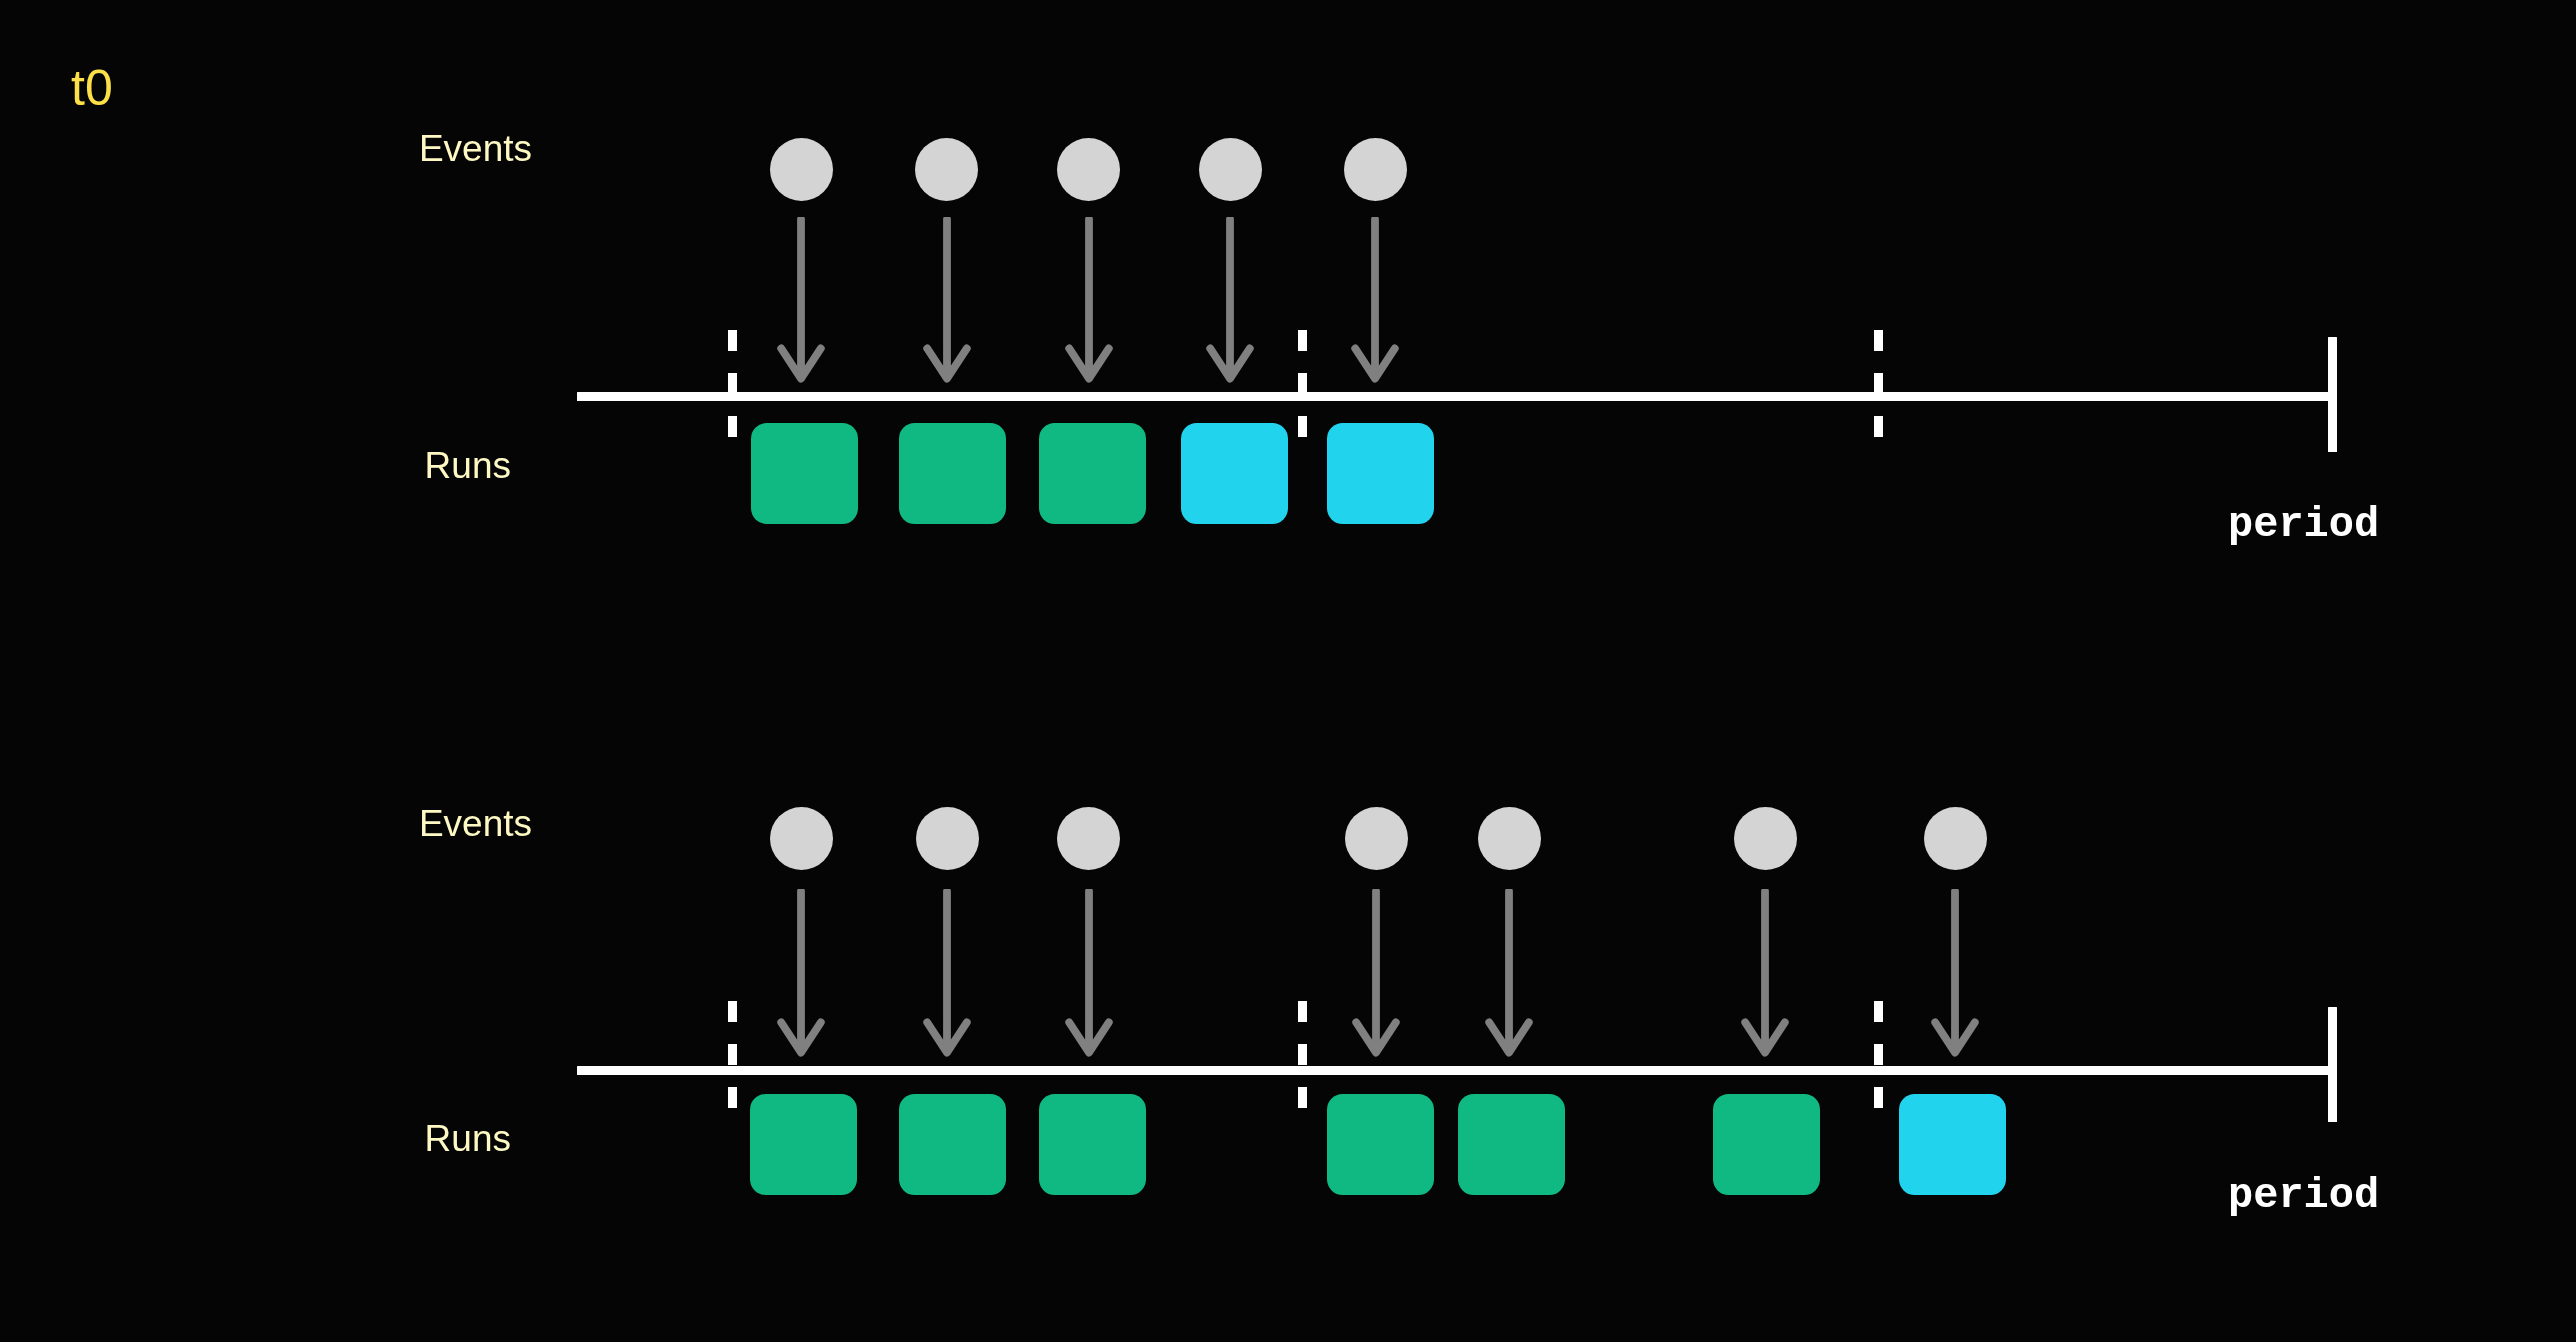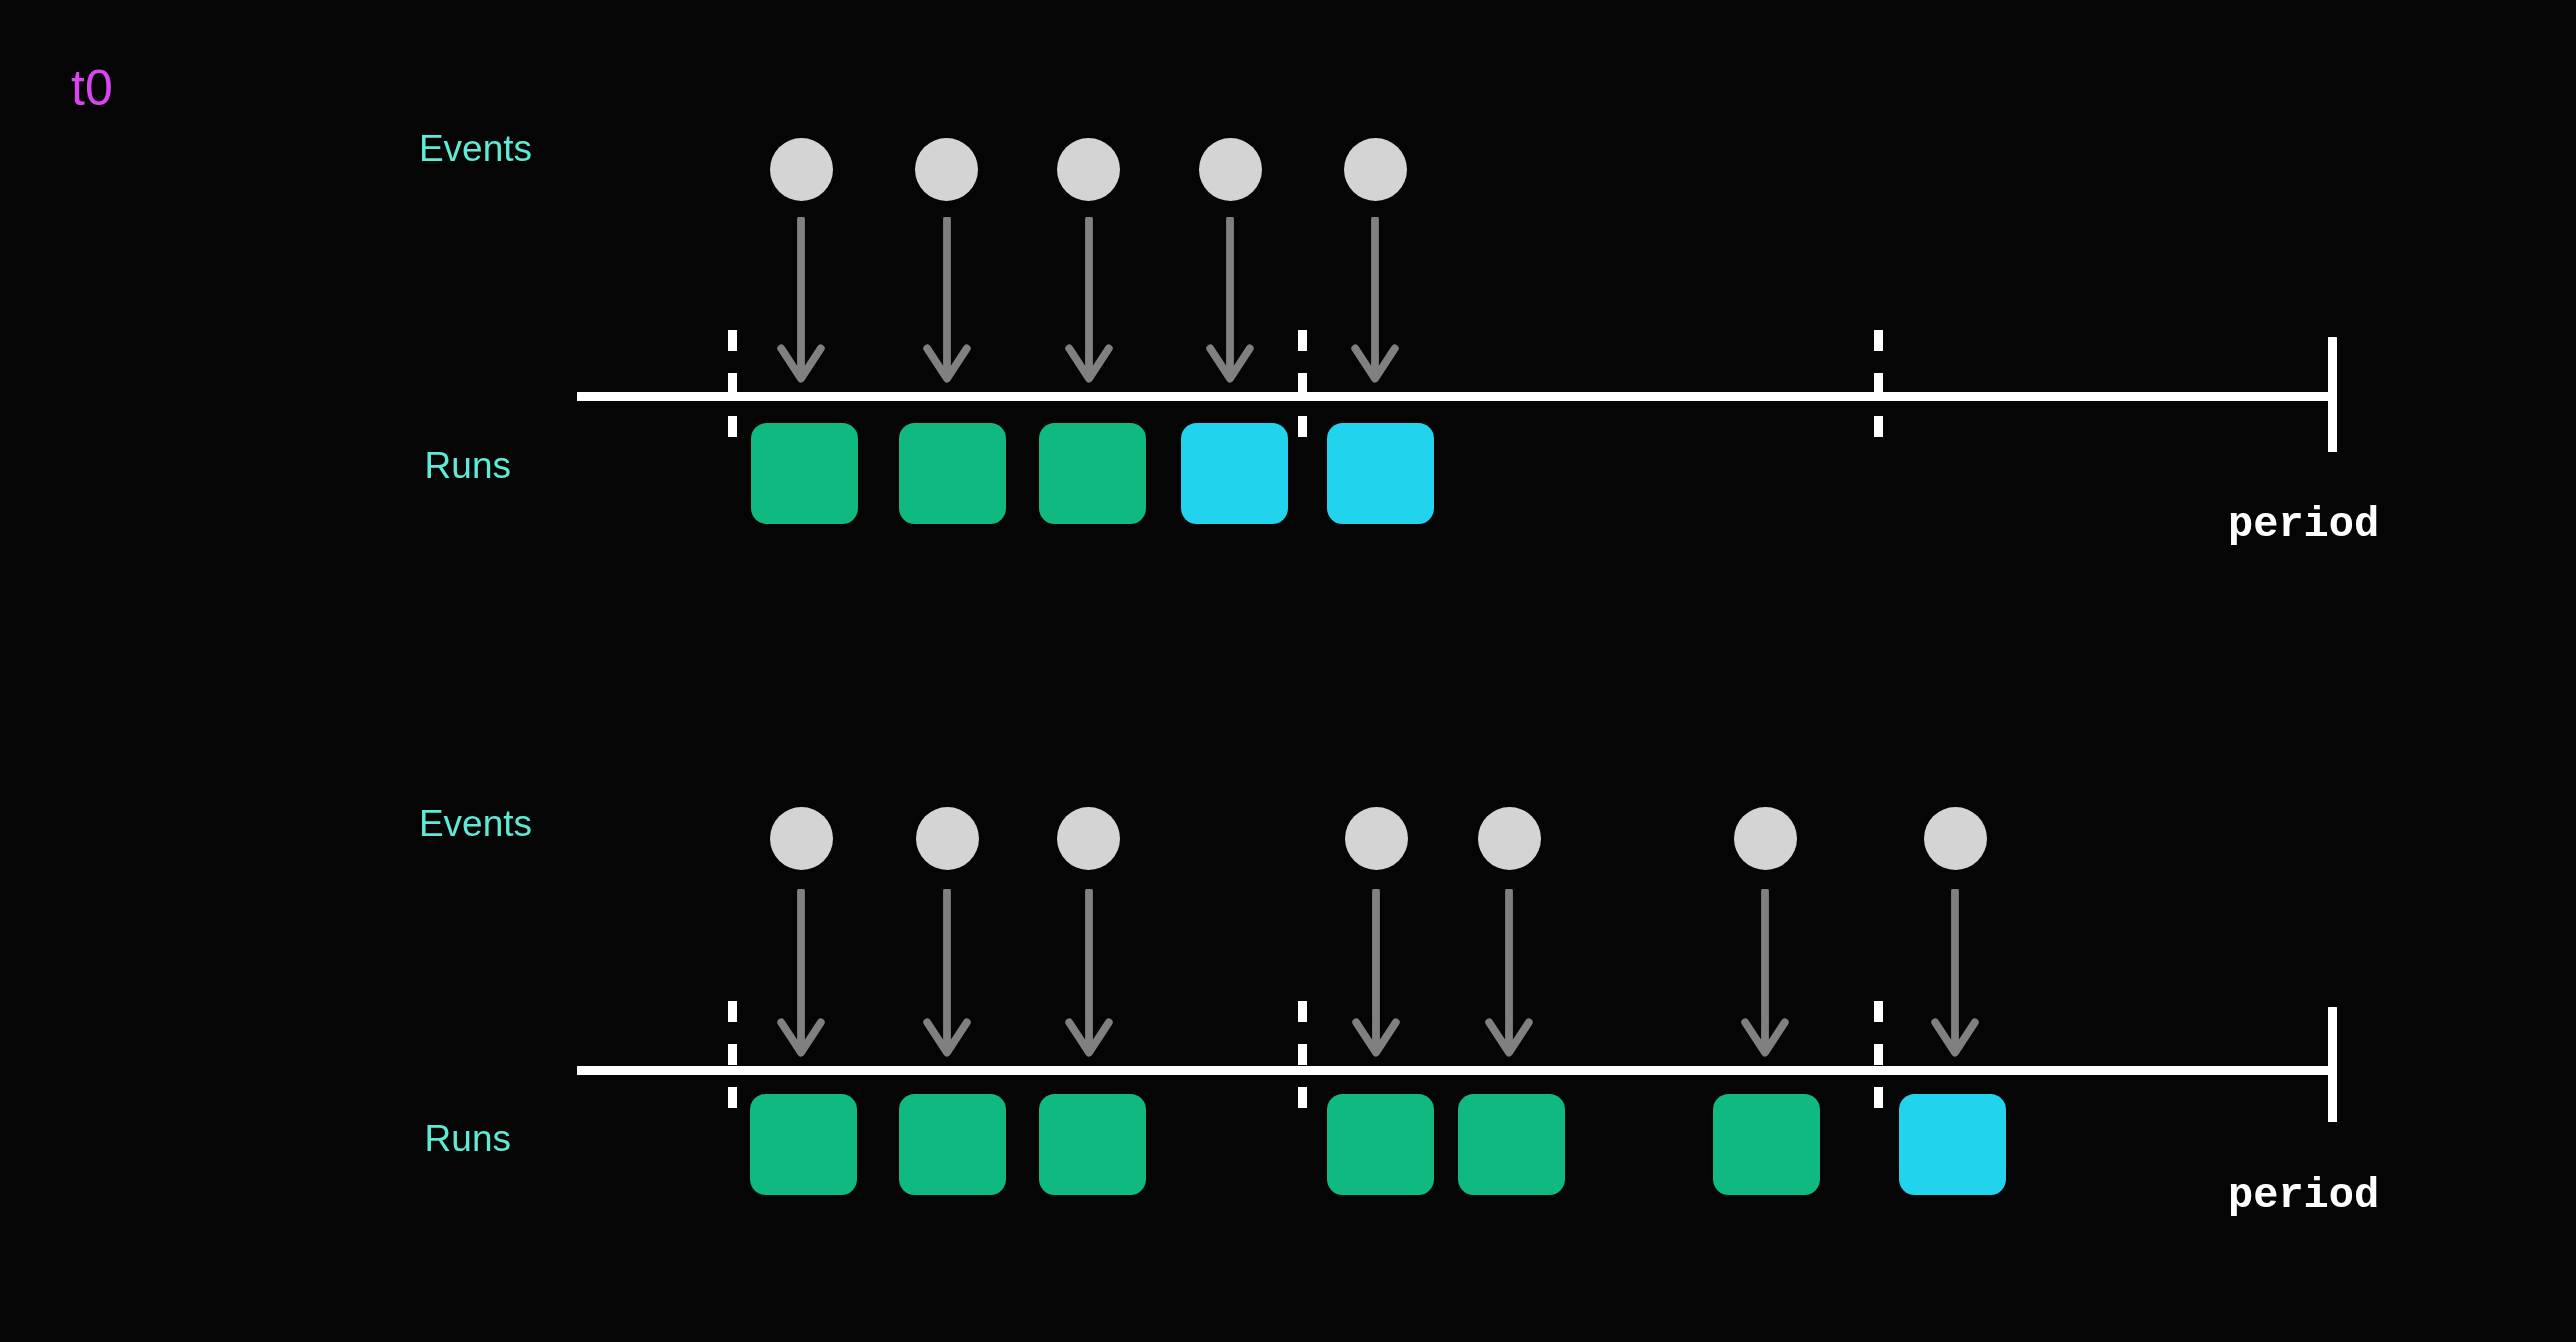--- a/index.html
+++ b/index.html
@@ -1,25 +1,25 @@
 <!DOCTYPE html>
 <html style="font-size:9.7px"><head>
 <meta charset="utf-8">
 <style>
   html,body{margin:0;padding:0;background:#000;}
   body{width:2576px;height:1343px;position:relative;overflow:hidden;
        font-family:"Liberation Sans",sans-serif;}
   .stage{position:absolute;left:0;top:0;width:2576px;height:1343px;background:#050505;}
 
-  .time-label{position:absolute;color:#d946ef;font-size:50px;line-height:1;
+  .time-label{position:absolute;color:#fde047;font-size:50px;line-height:1;
               font-family:"Liberation Sans",sans-serif;white-space:nowrap;}
 
   .row{position:absolute;left:0;width:2576px;}
 
-  .rowlabel{position:absolute;color:#5eead4;font-size:37px;line-height:1;
+  .rowlabel{position:absolute;color:#fef9c3;font-size:37px;line-height:1;
             white-space:nowrap;text-align:right;}
 
   .axis{position:absolute;height:9px;background:#ffffff;border-radius:0.6px;}
   .endtick{position:absolute;width:8.5px;background:#ffffff;border-radius:0.6px;}
 
   .dashline{position:absolute;width:8.5px;
             background-image:repeating-linear-gradient(
                to bottom,#ffffff 0px,#ffffff 20.5px,transparent 20.5px,transparent 43px);}
 
   .evt{position:absolute;width:63px;height:63px;border-radius:50%;

